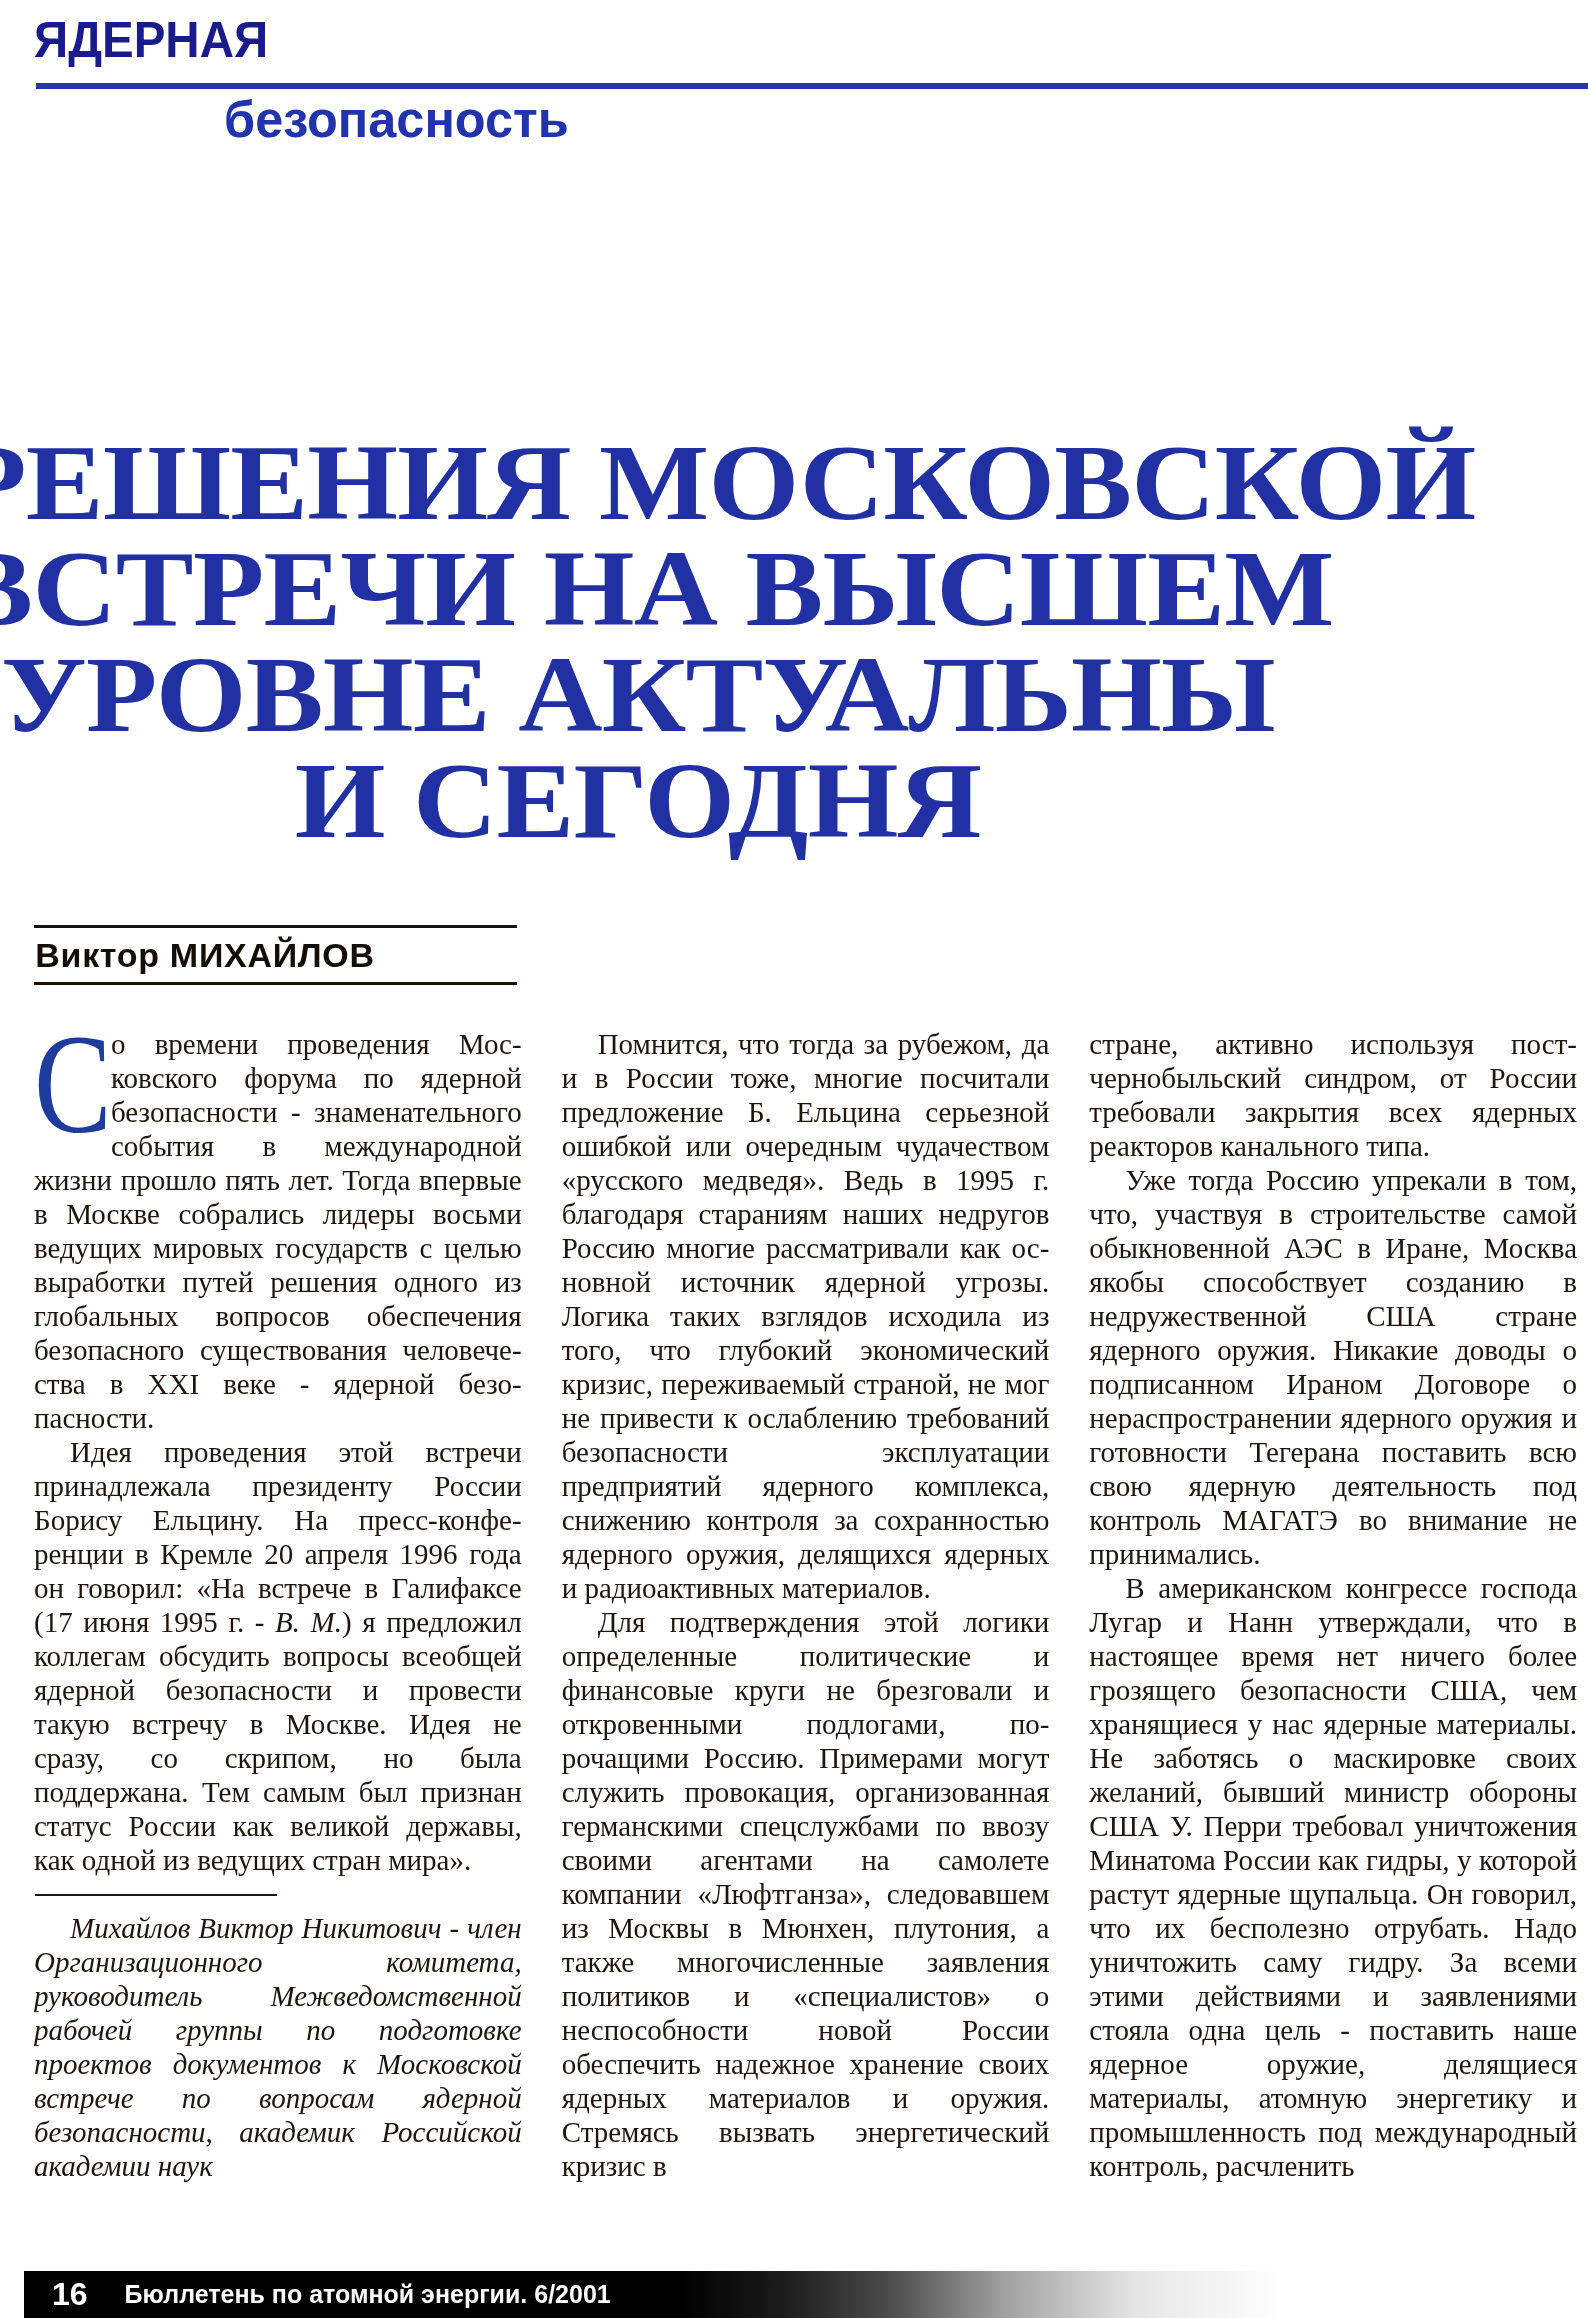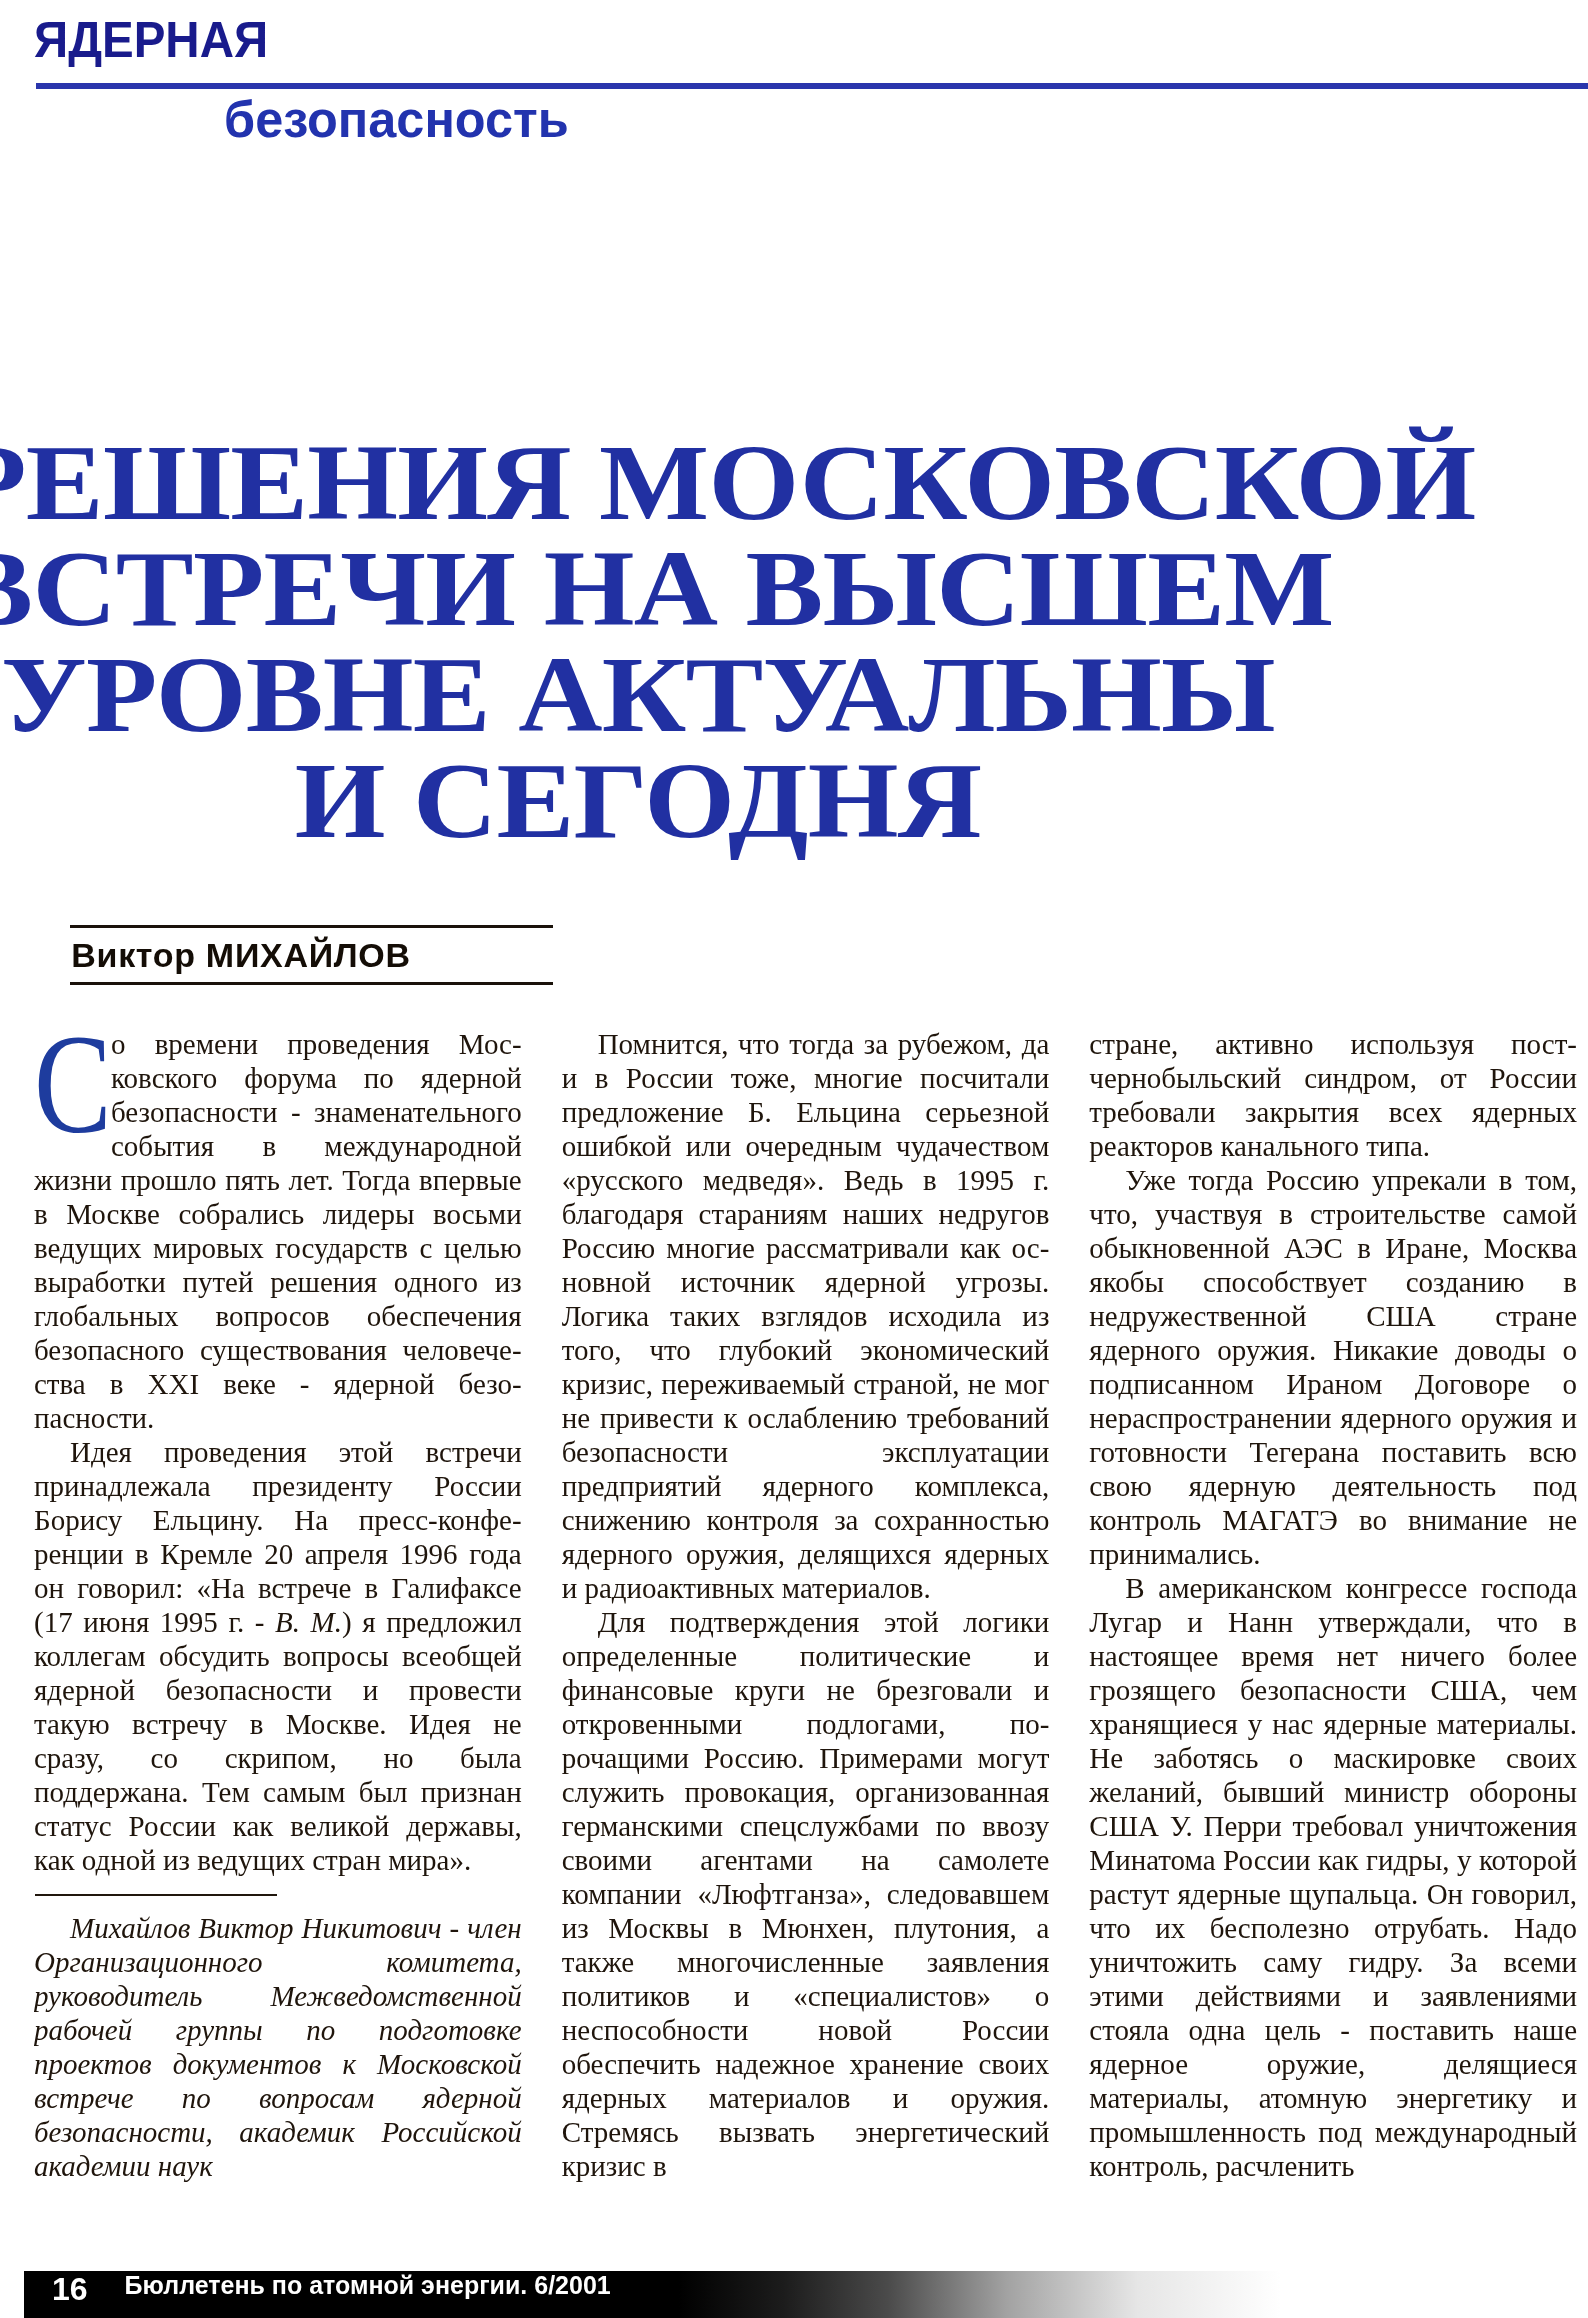--- a/index.html
+++ b/index.html
@@ -68,21 +68,20 @@
     transform: scaleX(1.07);
     transform-origin: center;
   }
 
   
   .author-block {
     position: absolute;
     left: 34px;
     top: 925px;
     width: 483px;
-    margin-left: 36px;
   }
   .author-rule {
     height: 2.6px;
     background: #1a120a;
   }
   .author-name {
     font-family: "Liberation Sans", sans-serif;
     font-weight: bold;
     font-size: 34px;
     line-height: 1;
@@ -150,21 +149,21 @@
       #000000 0%, #000000 50%,
       #1c1c1c 58%,
       rgba(30,30,30,0.80) 66%,
       rgba(70,70,70,0.50) 75%,
       rgba(140,140,140,0.22) 85%,
       rgba(255,255,255,0) 96%);
     color: #ffffff;
     font-family: "Liberation Sans", sans-serif;
     font-weight: bold;
     display: flex;
-    align-items: flex-start;
+    align-items: center;
   }
   .footer-page {
     font-size: 32px;
     margin-left: 28px;
   }
   .footer-journal {
     font-size: 25px;
     margin-left: 37px;
   }
 </style>

